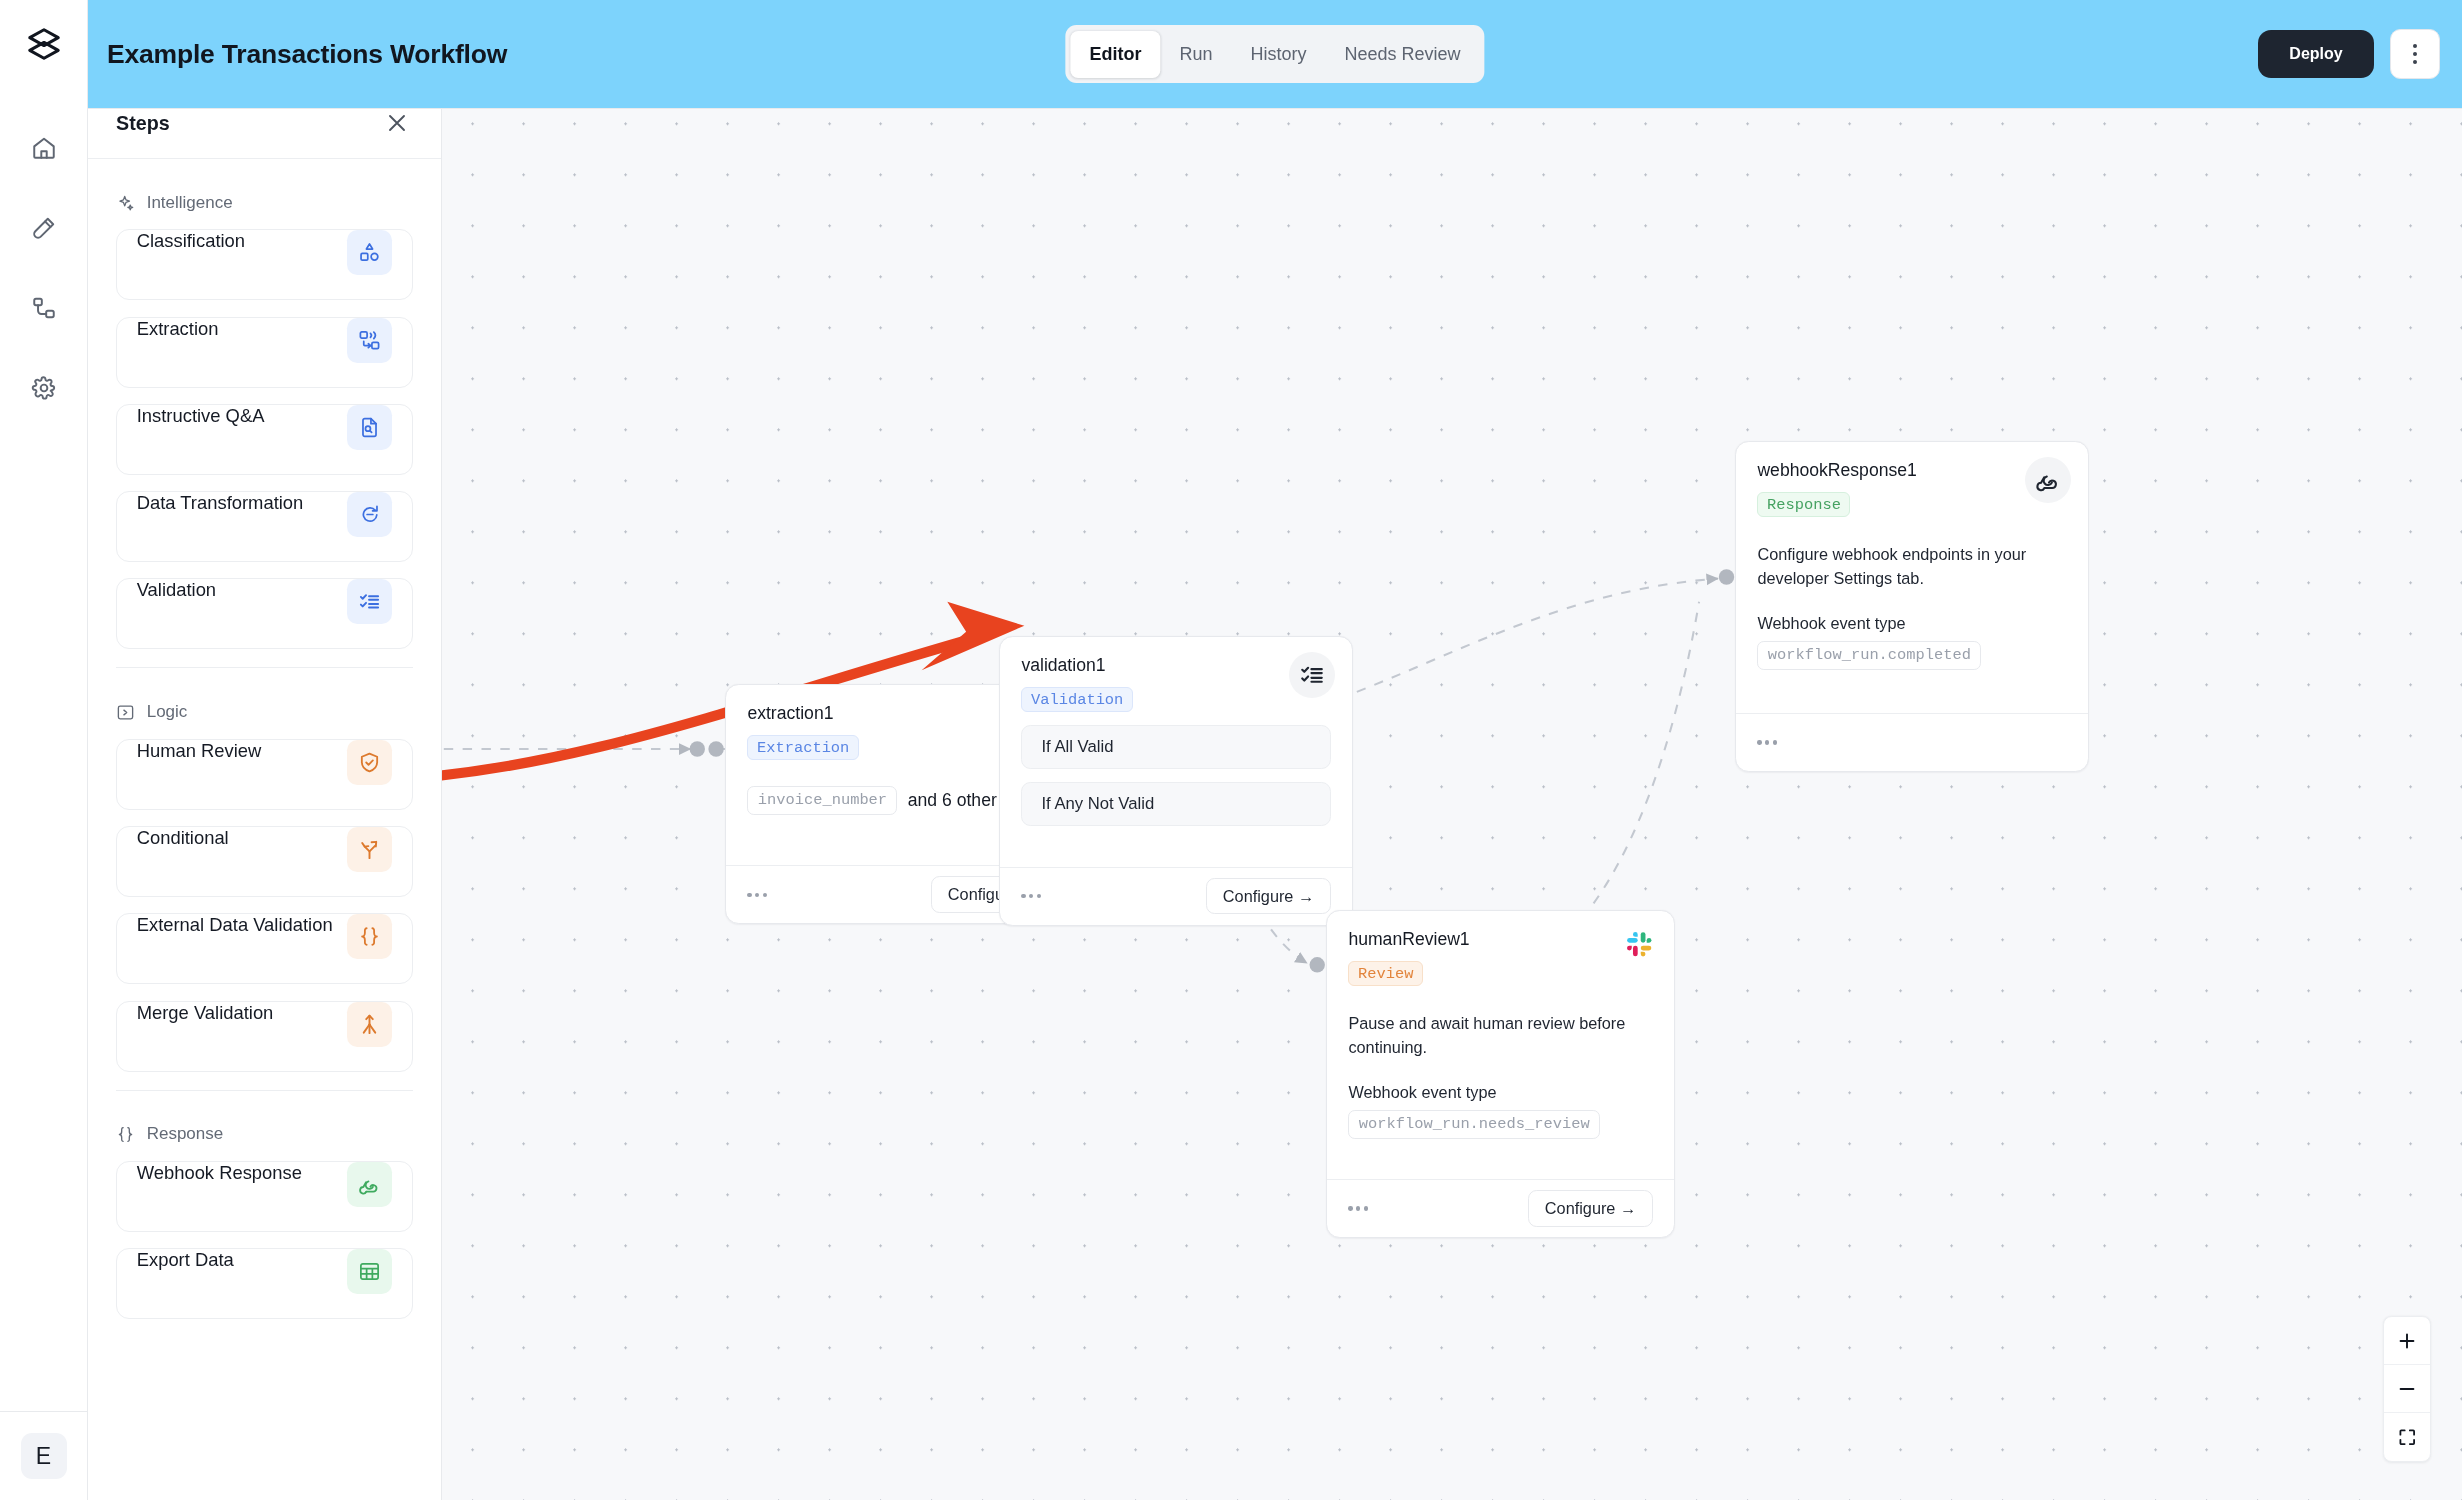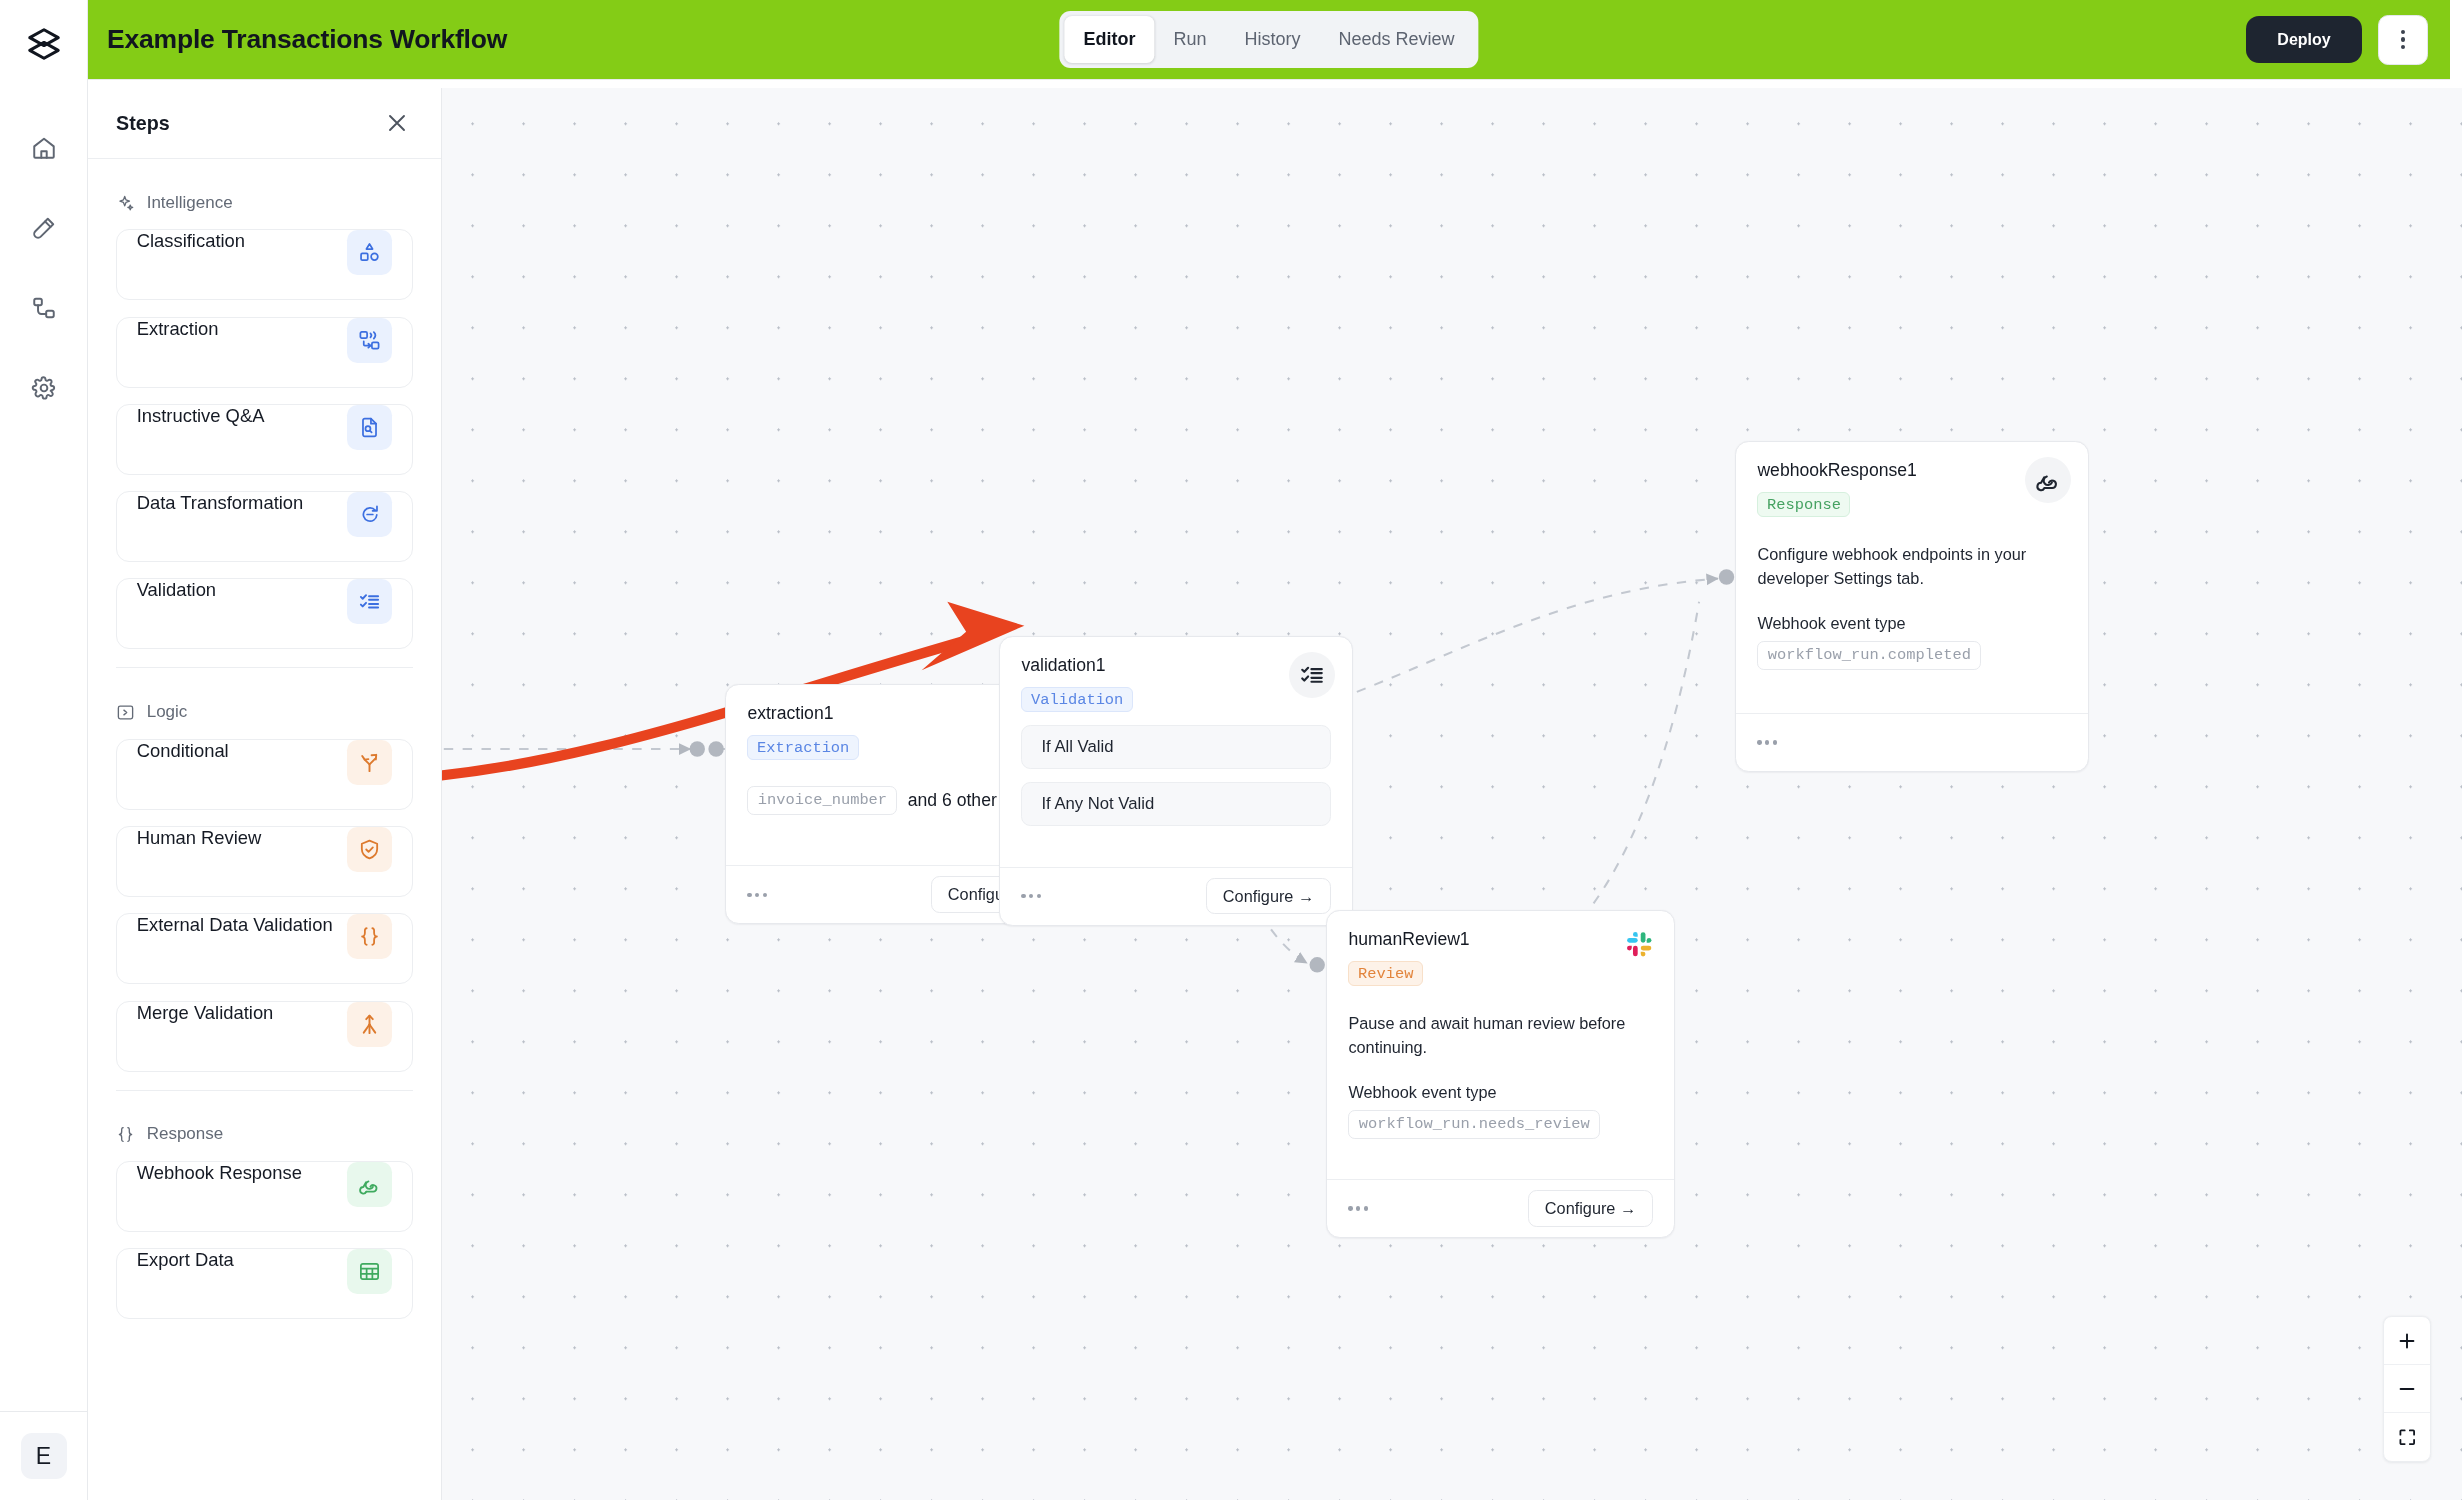--- a/index.html
+++ b/index.html
@@ -37,22 +37,22 @@
   }
   #avatar {
     width: 46px; height: 46px; border-radius: 11px;
     background: #f1f3f7; color: #151a24;
     display: flex; align-items: center; justify-content: center;
     font-size: 23px; font-weight: 400; cursor: pointer;
   }
 
   
   #topbar {
-    position: absolute; left: 88px; top: 0; right: 12px; height: 80px;
-    background: #84cc16; border-bottom: 0.9px solid #e8eaed;
+    position: absolute; left: 88px; top: 0; right: 0; height: 109px;
+    background: #7dd3fc; border-bottom: 0.9px solid #e8eaed;
     display: flex; align-items: center; z-index: 35;
   }
   #wf-title {
     margin-left: 19px; font-size: 26.5px; font-weight: 600;
     color: #11161f; letter-spacing: -0.2px; white-space: nowrap;
   }
   #tabs {
     position: absolute; left: 50%; transform: translateX(-50%);
     display: flex; gap: 0; background: #f1f3f6;
     border-radius: 11px; padding: 5.1px;
@@ -361,37 +361,37 @@
       <span class="sec-ico">
         <svg width="19" height="19" viewBox="0 0 24 24" fill="none" stroke="currentColor" stroke-width="1.7" stroke-linecap="round" stroke-linejoin="round">
           <rect x="3" y="4" width="18" height="16" rx="2.2"></rect>
           <path d="M10 9 L13.5 12 L10 15"></path>
         </svg>
       </span>
       <span>Logic</span>
     </div>
 
     <div class="step-card">
+      <span class="nm">Human Review</span>
+      <span class="ic amber">
+        <svg width="23" height="23" viewBox="0 0 24 24" fill="none" stroke="currentColor" stroke-width="1.9" stroke-linecap="round" stroke-linejoin="round">
+          <path d="M12 2.8 L20 6 v5.5 c0 5-3.4 8.2-8 9.7 -4.6-1.5-8-4.7-8-9.7 V6 Z"></path>
+          <path d="M8.6 12 L11 14.4 L15.5 9.8"></path>
+        </svg>
+      </span>
+    </div>
+
+    <div class="step-card">
       <span class="nm">Conditional</span>
       <span class="ic amber">
         <svg width="23" height="23" viewBox="0 0 24 24" fill="none" stroke="currentColor" stroke-width="2" stroke-linecap="round" stroke-linejoin="round">
           <path d="M12 21 v-7 l-5-5"></path>
           <path d="M12 14 l6-6"></path>
           <path d="M4.4 5.2 L7 9 L10.8 8.5"></path>
           <path d="M14.2 4.4 L19 4 L18.6 8.8"></path>
-        </svg>
-      </span>
-    </div>
-
-    <div class="step-card">
-      <span class="nm">Human Review</span>
-      <span class="ic amber">
-        <svg width="23" height="23" viewBox="0 0 24 24" fill="none" stroke="currentColor" stroke-width="1.9" stroke-linecap="round" stroke-linejoin="round">
-          <path d="M12 2.8 L20 6 v5.5 c0 5-3.4 8.2-8 9.7 -4.6-1.5-8-4.7-8-9.7 V6 Z"></path>
-          <path d="M8.6 12 L11 14.4 L15.5 9.8"></path>
         </svg>
       </span>
     </div>
 
     <div class="step-card">
       <span class="nm">External Data Validation</span>
       <span class="ic amber">
         <svg width="23" height="23" viewBox="0 0 24 24" fill="none" stroke="currentColor" stroke-width="1.9" stroke-linecap="round" stroke-linejoin="round">
           <path d="M9 3.4 C6.8 3.4 7.2 6 7.2 8 c0 2.3-1.3 4-2.9 4 1.6 0 2.9 1.7 2.9 4 0 2 -0.4 4.6 1.8 4.6"></path>
           <path d="M15 3.4 C17.2 3.4 16.8 6 16.8 8 c0 2.3 1.3 4 2.9 4 -1.6 0-2.9 1.7-2.9 4 0 2 0.4 4.6-1.8 4.6"></path>

